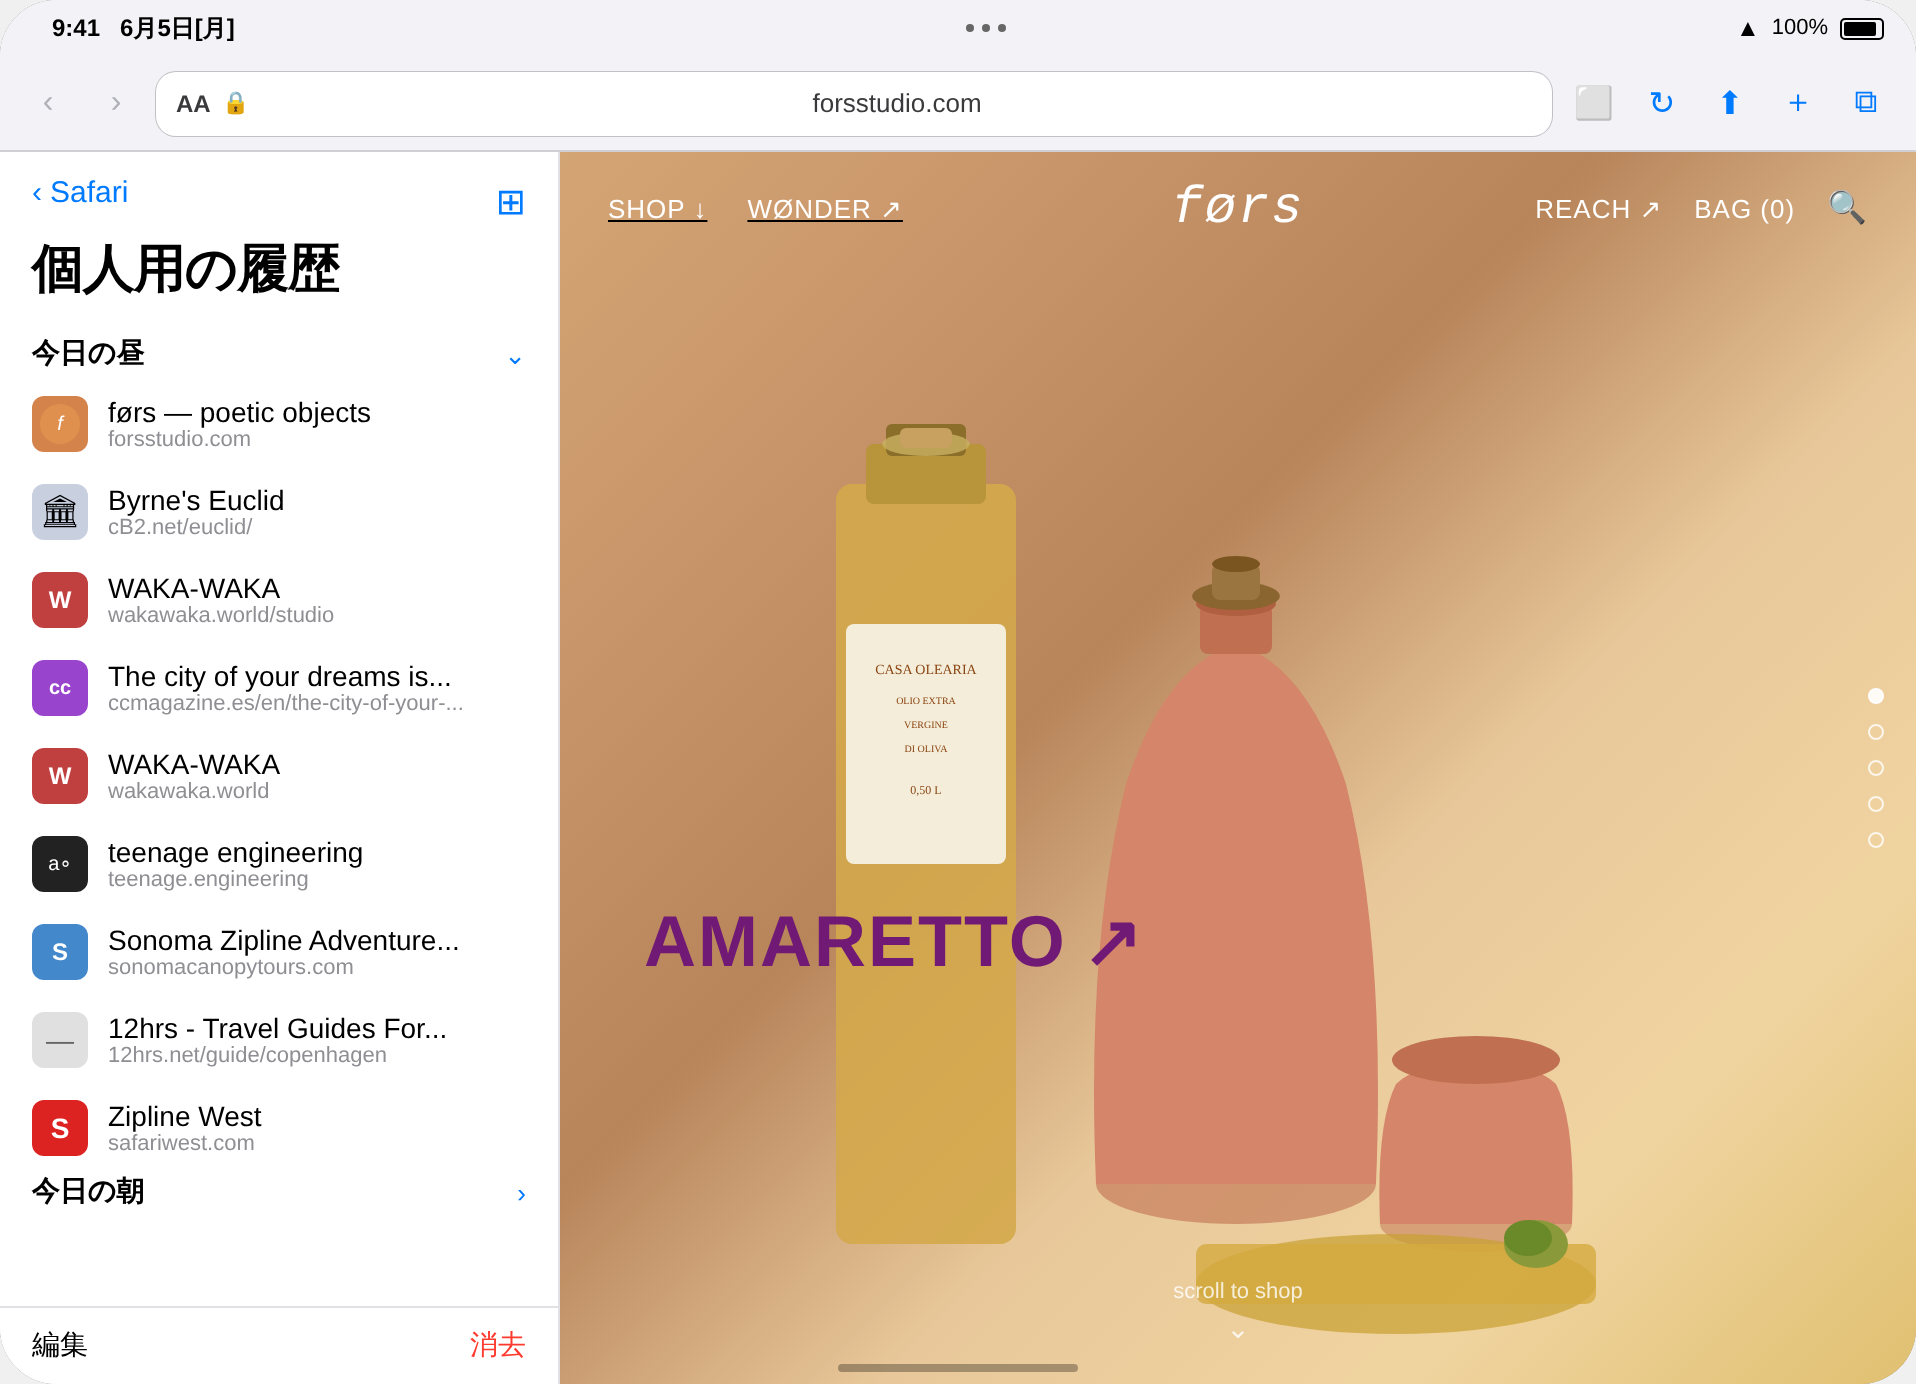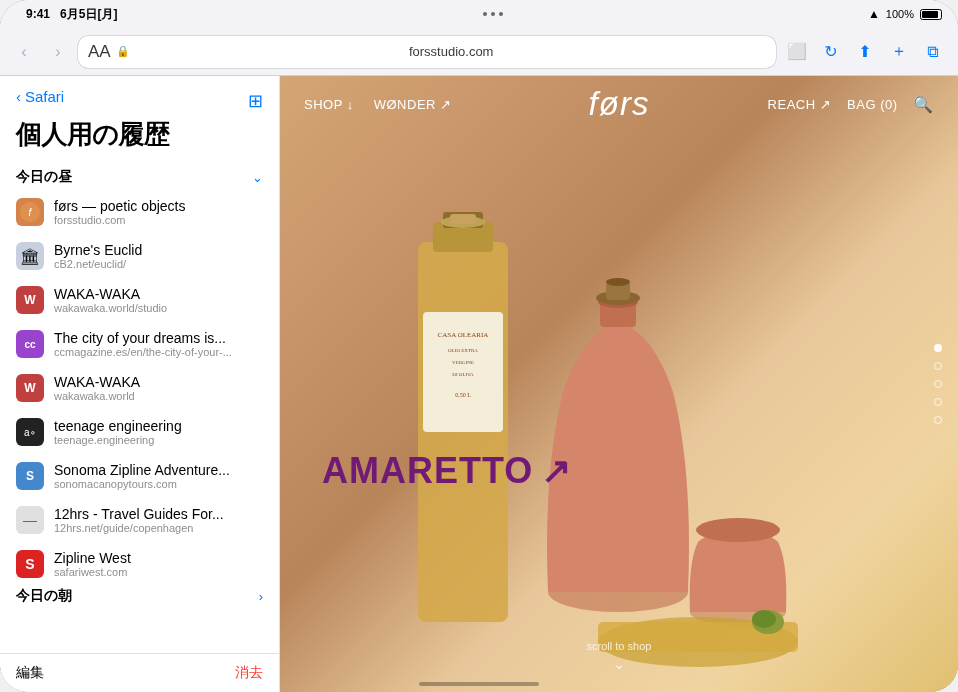--- a/index.html
+++ b/index.html
@@ -107,22 +107,22 @@
       background: #fff;
       border-radius: 10px;
       display: flex;
       align-items: center;
       padding: 0 10px;
       gap: 6px;
       border: none;
       box-shadow: 0 0 0 0.5px #c0c0c5;
     }
     .aa-label {
-      font-size: 17px;
-      font-weight: 400;
+      font-size: 12px;
+      font-weight: 700;
       color: #3a3a3c;
     }
     .lock-icon { font-size: 11px; color: #666; }
     .url-text {
       font-size: 13px;
       color: #3a3a3c;
       flex: 1;
       text-align: center;
     }
     .toolbar-icons {
@@ -281,39 +281,41 @@
       display: flex;
       align-items: center;
       justify-content: space-between;
       padding: 0 24px;
       z-index: 10;
     }
     .nav-left {
       display: flex;
       gap: 20px;
       align-items: center;
+      text-decoration: underline;
     }
     .nav-link {
       color: #fff;
       font-size: 13px;
       font-weight: 500;
       text-decoration: none;
       letter-spacing: 0.5px;
       cursor: pointer;
       display: flex; align-items: center; gap: 3px;
     }
     .site-logo {
-      font-size: 33px;
+      font-size: 26px;
       font-weight: 400;
       color: #fff;
       letter-spacing: 1px;
       font-style: italic;
       position: absolute;
       left: 50%;
       transform: translateX(-50%);
+      font-family: Liberation Mono, monospace;
     }
     .nav-right {
       display: flex;
       gap: 16px;
       align-items: center;
     }
 
     
     .hero-text {
       position: absolute;

